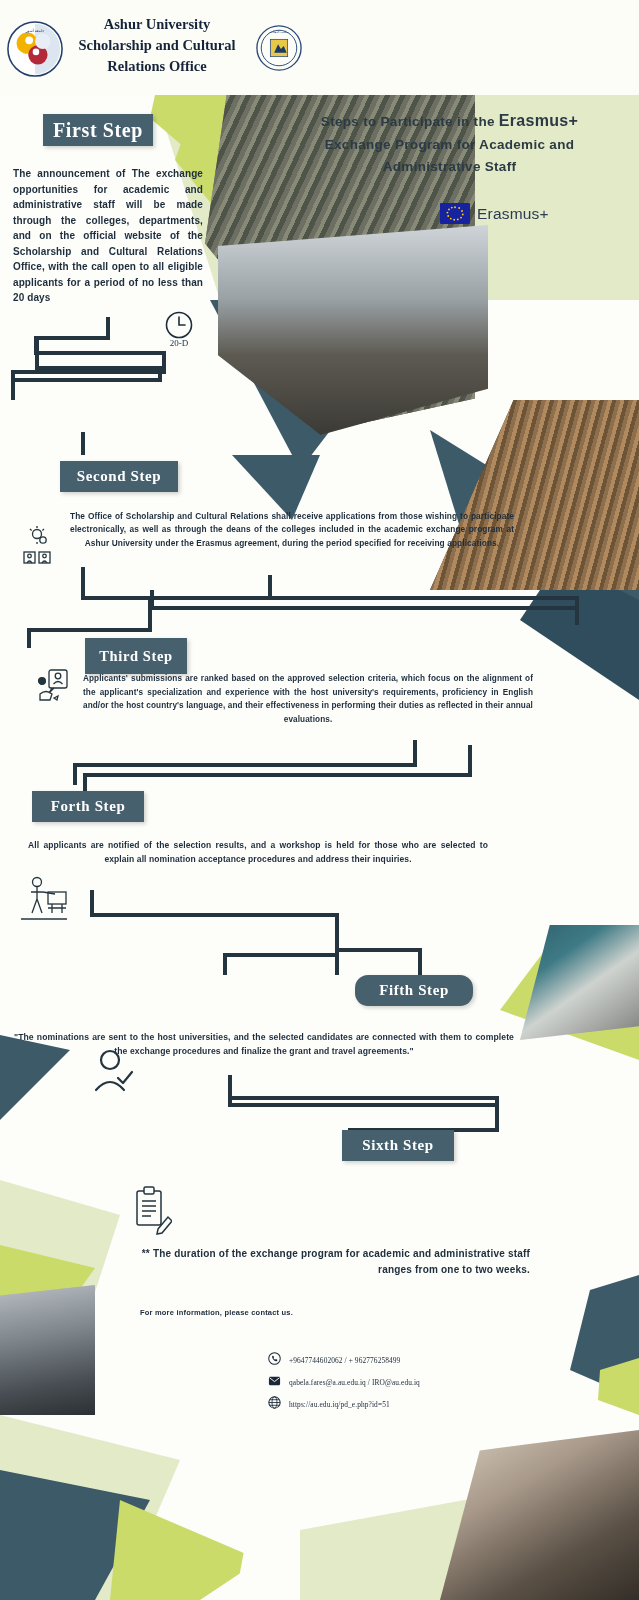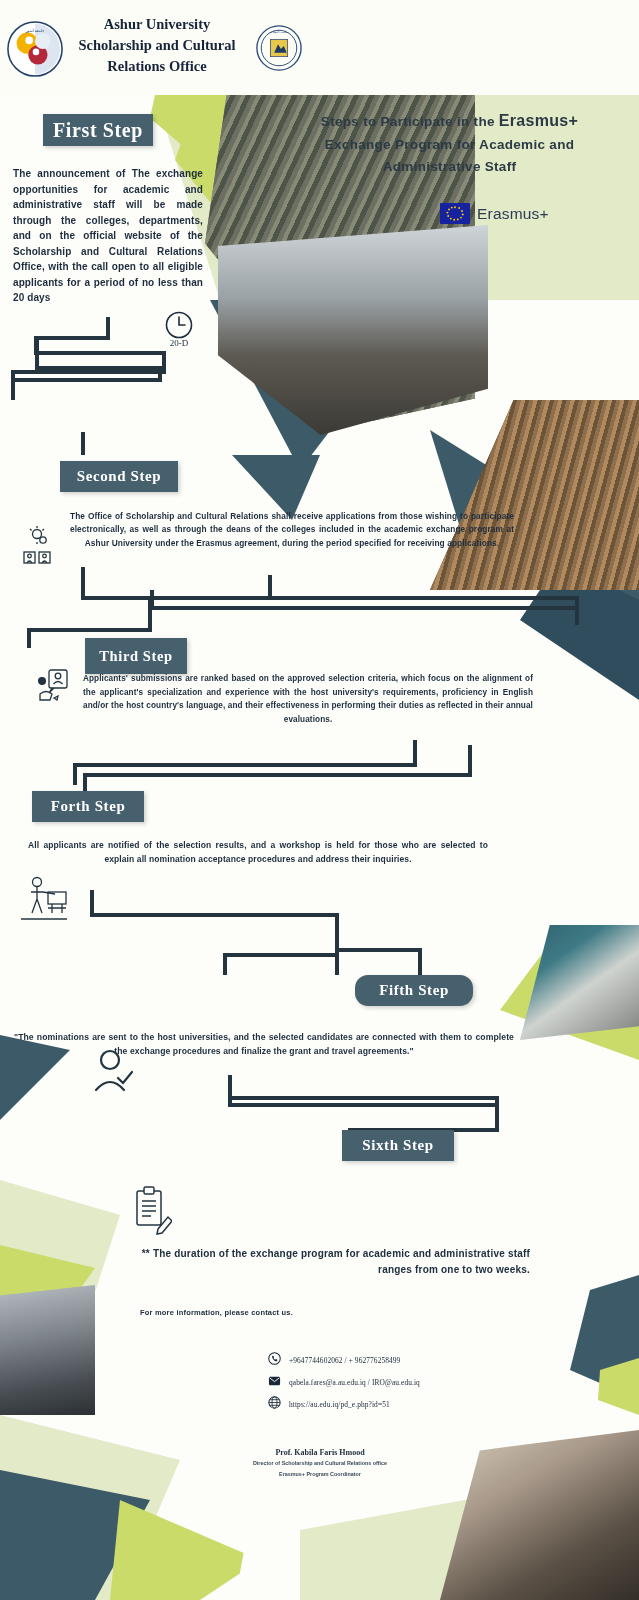--- a/index.html
+++ b/index.html
@@ -311,19 +311,14 @@
     <div class="crow">
       <svg width="13" height="13" viewBox="0 0 14 14">
         <circle cx="7" cy="7" r="6.1" fill="none" stroke="#1b2838" stroke-width="1.1"></circle>
         <ellipse cx="7" cy="7" rx="2.7" ry="6.1" fill="none" stroke="#1b2838" stroke-width=".9"></ellipse>
         <path d="M1 7 h12 M2 4 h10 M2 10 h10" stroke="#1b2838" stroke-width=".9"></path>
       </svg>
       <span class="ctext">https://au.edu.iq/pd_e.php?id=51</span>
     </div>
   </div>
 
-  <div class="sign">
-    <div class="nm">Prof. Kabila Faris Hmood</div>
-    <div class="rl">Director of Scholarship and Cultural Relations office</div>
-    <div class="rl">Erasmus+ Program Coordinator</div>
-  </div>
 
 </div>
 
 </body></html>

